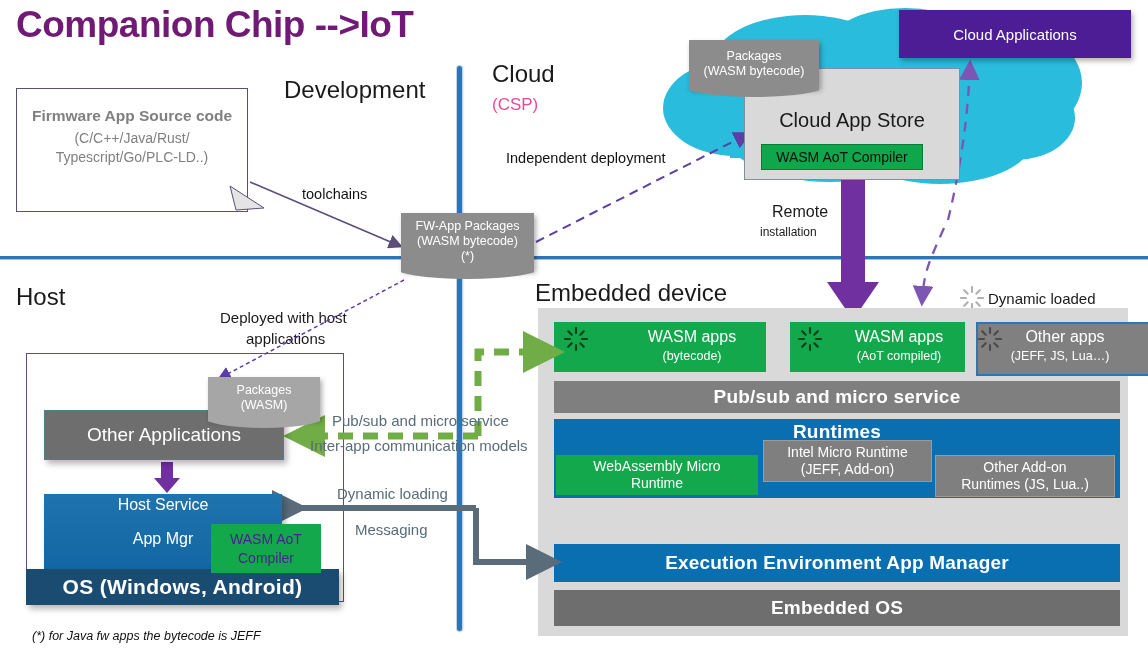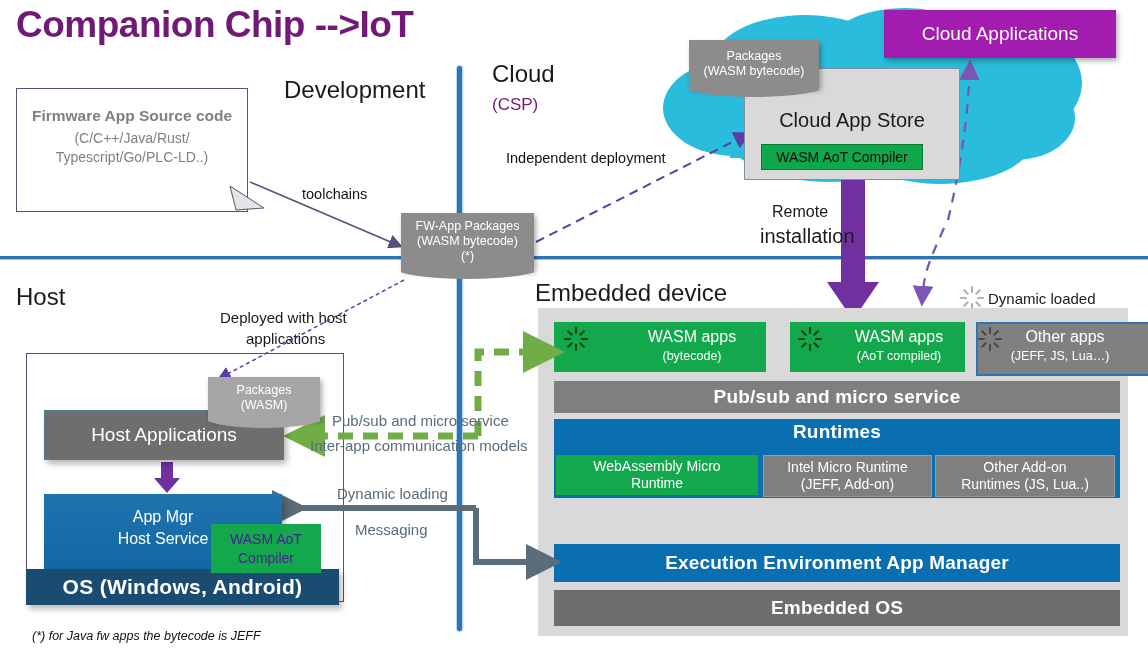--- a/index.html
+++ b/index.html
@@ -7,40 +7,40 @@
   #stage{position:relative;width:1148px;height:653px;overflow:hidden;background:#fff;}
   .abs{position:absolute;}
   .ctr{display:flex;align-items:center;justify-content:center;text-align:center;}
 
   
   #title{left:16px;top:2px;width:620px;height:46px;font-size:37px;font-weight:bold;
          color:#701a75;letter-spacing:-0.5px;line-height:46px;white-space:nowrap;}
 
   
   .sect-h{font-size:24px;color:#1a1a1a;white-space:nowrap;}
-  .sect-sub{font-size:17px;color:#701a75;white-space:nowrap;}
+  .sect-sub{font-size:17px;color:#ec4899;white-space:nowrap;}
 
   
   .hdiv{height:3px;background:#2E75B6;box-shadow:0 1px 0 #9DC3E6;}
   .vdiv{width:5px;background:#2E75B6;border-radius:3px;
         box-shadow:0 0 0 1px #BDD7EE, 1px 0 2px rgba(157,195,230,.9);}
 
   
   .src-box{border:1px solid #5B4E7A;background:#fff;}
   .src-t1{font-size:15.5px;font-weight:bold;color:#808080;}
   .src-t2{font-size:14px;color:#808080;}
 
   .gray-tag{background:#8C8C8C;color:#fff;font-size:12.5px;line-height:15px;
             box-shadow:2px 3px 5px rgba(0,0,0,.33);}
   .tag-curve{position:absolute;left:0;bottom:-9px;width:100%;height:12px;
              background:#8C8C8C;clip-path:ellipse(56% 100% at 50% 0%);}
   .tag-curve.lt{background:#A6A6A6;}
 
-  .cloud-app{background:#a21caf;color:#fff;font-size:19px;
-             box-shadow:2px 3px 5px rgba(0,0,0,.3);}
+  .cloud-app{background:#4c1d95;color:#fff;font-size:15px;
+             box-shadow:2px 3px 5px rgba(0,0,0,.3);margin-left:15px;}
   .appstore{background:#D9D9D9;border:1px solid #7F90A0;}
   .appstore-t{font-size:20px;color:#1a1a1a;}
   .green-box{background:#0FA74B;border:1px solid #0b7c38;color:#0d0d0d;}
 
   .emb-panel{background:#D9D9D9;}
   .grn{background:#12A84B;color:#fff;}
   .gry{background:#7F7F7F;color:#fff;}
   .gry-d{background:#6E6E6E;color:#fff;}
   .blu{background:#0A6FB0;color:#fff;}
   .gry-app{background:#808080;color:#fff;border:2px solid #2E75B6;}
@@ -160,21 +160,21 @@
         </marker>
     </defs>
     <path d="M30,170 C42,120 50,70 52,14" stroke="#7D55B5" stroke-width="2.3" fill="none" stroke-dasharray="10 8" marker-end="url(#mUp)"></path>
     <path d="M26,178 C10,214 6,222 4,252" stroke="#7D55B5" stroke-width="2.3" fill="none" stroke-dasharray="10 8" marker-end="url(#mDown)"></path>
   </svg>
 
   <svg class="abs" style="left:825px;top:170px;" width="56" height="152">
     <polygon points="16,0 40,0 40,112 54,112 28,150 2,112 16,112" fill="#7030A0"></polygon>
   </svg>
   <div class="abs lbl-b" style="left:772px;top:203px;font-size:16px;">Remote</div>
-  <div class="abs lbl-b" style="left:760px;top:225px;font-size:20px;">installation</div>
+  <div class="abs lbl-b" style="left:760px;top:225px;font-size:12px;">installation</div>
 
   <svg class="abs" style="left:960px;top:286px;" width="24" height="24">
     <g stroke="#B0B0B0" stroke-width="2.1" stroke-linecap="round">
       <line x1="12" y1="1" x2="12" y2="6"></line>
         <line x1="12" y1="18" x2="12" y2="23"></line>
       <line x1="1" y1="12" x2="6" y2="12"></line>
         <line x1="18" y1="12" x2="23" y2="12"></line>
       <line x1="4.2" y1="4.2" x2="7.7" y2="7.7"></line>
         <line x1="16.3" y1="16.3" x2="19.8" y2="19.8"></line>
       <line x1="19.8" y1="4.2" x2="16.3" y2="7.7"></line>
@@ -240,21 +240,21 @@
     <span>Pub/sub and micro service</span>
   </div>
 
   <div class="abs blu" style="left:554px;top:419px;width:566px;height:79px;">
     <div class="ctr bar-bold" style="height:26px;">Runtimes</div>
   </div>
   <div class="abs grn ctr rt-sub" style="left:556px;top:455px;width:202px;height:40px;flex-direction:column;">
     <div>WebAssembly Micro</div>
     <div>Runtime</div>
   </div>
-  <div class="abs gry ctr rt-sub" style="left:763px;top:455px;width:167px;height:40px;flex-direction:column;border:1px solid #9a9a9a;">
+  <div class="abs gry ctr rt-sub" style="left:763px;top:440px;width:167px;height:40px;flex-direction:column;border:1px solid #9a9a9a;">
     <div>Intel Micro Runtime</div>
     <div>(JEFF, Add-on)</div>
   </div>
   <div class="abs gry ctr rt-sub" style="left:935px;top:455px;width:178px;height:40px;flex-direction:column;border:1px solid #9a9a9a;">
     <div>Other Add-on</div>
     <div>Runtimes (JS, Lua..)</div>
   </div>
 
 
   <div class="abs blu ctr bar-bold" style="left:554px;top:544px;width:566px;height:38px;">
@@ -279,30 +279,30 @@
     <line x1="198" y1="2" x2="14" y2="100" stroke="#5B3EA8" stroke-width="1.5" stroke-dasharray="4 3" marker-end="url(#mDash2)"></line>
   </svg>
 
   <div class="abs gray-tag ctr" style="left:208px;top:377px;width:112px;height:42px;flex-direction:column;background:#A6A6A6;z-index:7;">
     <div>Packages</div>
     <div>(WASM)</div>
     <div class="tag-curve lt"></div>
   </div>
 
   <div class="abs hostapps ctr" style="left:44px;top:410px;width:238px;height:48px;z-index:6;">
-    <span>Host Applications</span>
+    <span>Other Applications</span>
   </div>
 
   <svg class="abs" style="left:153px;top:462px;" width="28" height="32">
     <polygon points="8,0 20,0 20,16 27,16 14,31 1,16 8,16" fill="#7030A0"></polygon>
   </svg>
 
   <div class="abs appmgr" style="left:44px;top:494px;width:238px;height:76px;z-index:4;">
+    <div style="text-align:center;">Host Service</div>
     <div style="text-align:center;margin-top:12px;">App Mgr</div>
-    <div style="text-align:center;">Host Service</div>
   </div>
 
   <div class="abs green-box ctr" style="left:211px;top:524px;width:110px;height:49px;flex-direction:column;font-size:14px;line-height:19px;z-index:9;border:none;background:#12A84B;color:#4c1d95;">
     <div>WASM AoT</div>
     <div>Compiler</div>
   </div>
 
   <div class="abs osbar ctr" style="left:26px;top:569px;width:313px;height:36px;z-index:8;">
     <span>OS (Windows, Android)</span>
   </div>

